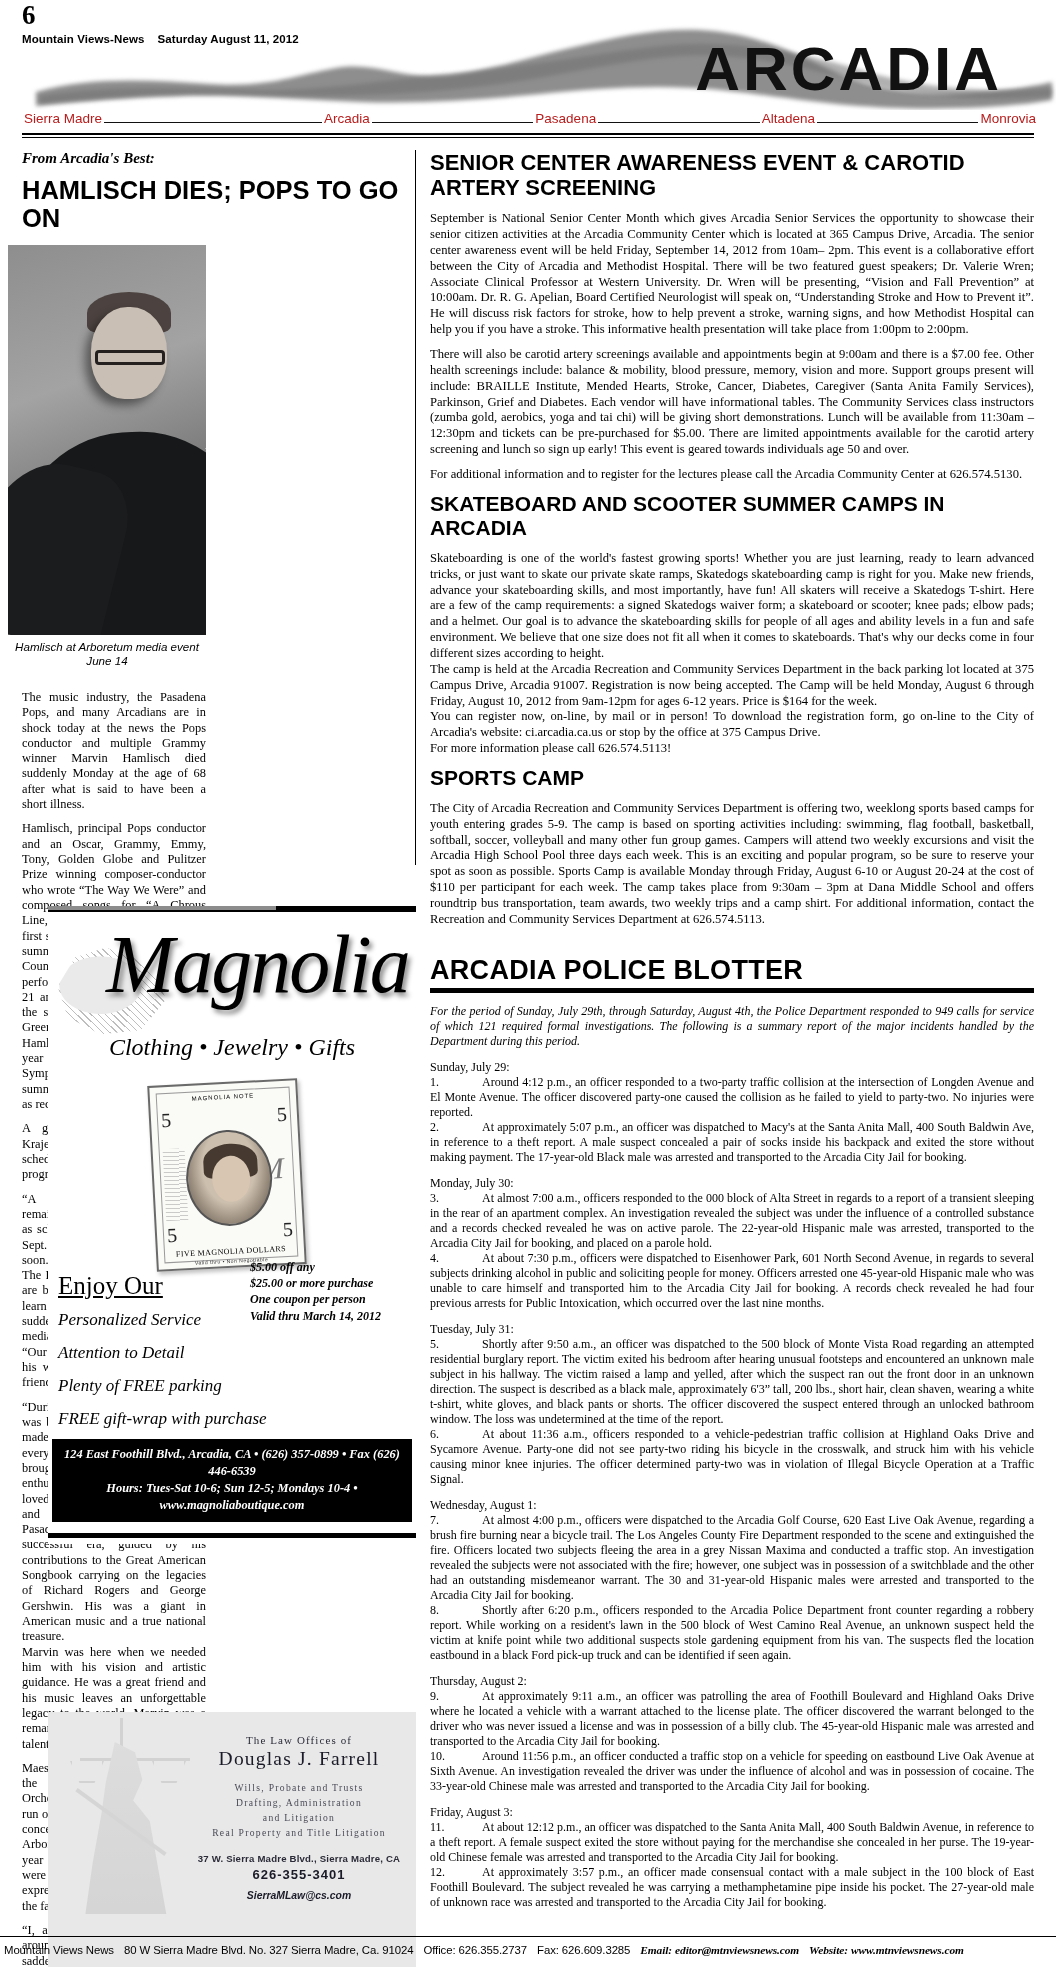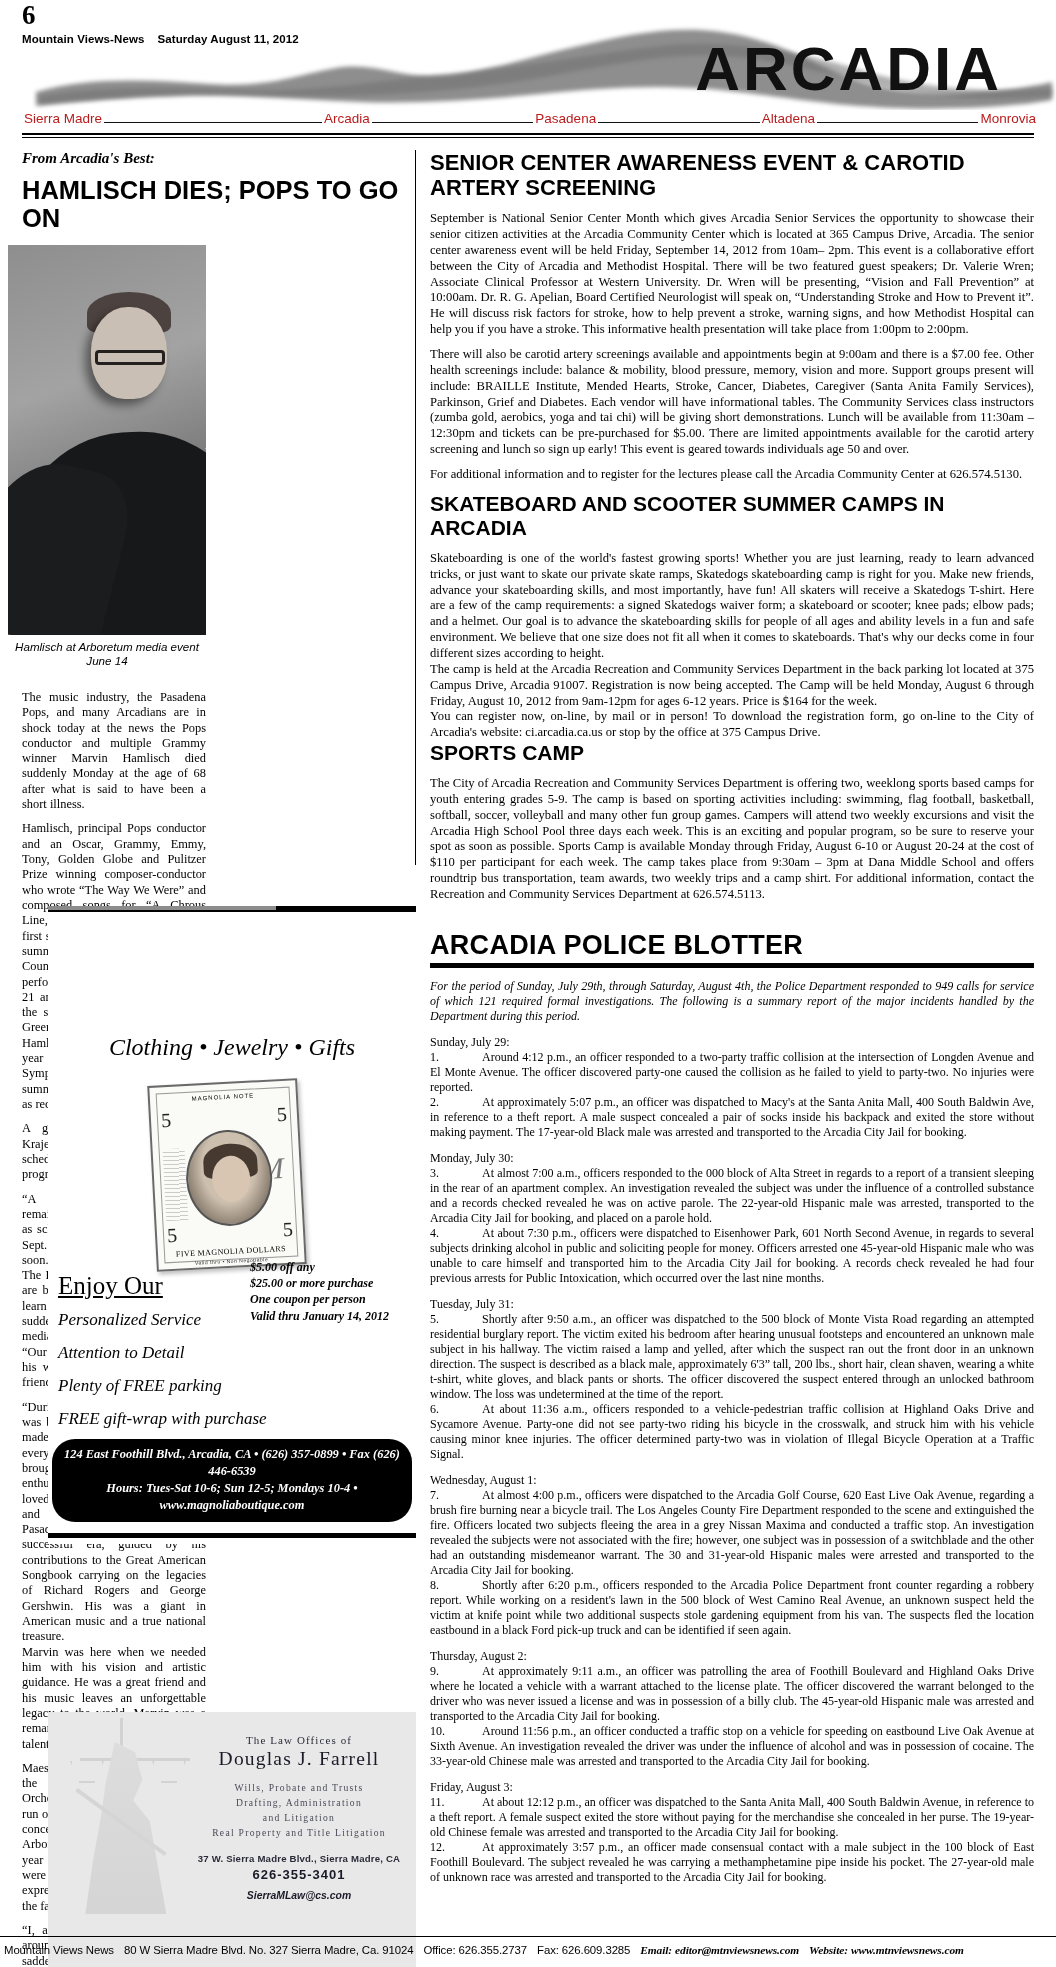--- a/index.html
+++ b/index.html
@@ -237,21 +237,21 @@
   .mag-coupon {
     position:absolute; right:16px; top:353px; width:150px;
     font-family:"Liberation Serif", serif; font-style:italic; font-size:12px;
     font-weight:bold; line-height:1.35;
   }
 
   .mag-black {
     position:absolute; left:4px; bottom:22px; width:360px; padding:7px 8px 8px 8px;
     background:#000; color:#fff; text-align:center;
     font-family:"Liberation Serif", serif; font-style:italic; font-weight:bold;
-    font-size:12.4px; line-height:1.38;border-radius:23px;
+    font-size:12.4px; line-height:1.38;
   }
   .mag-bottom-rule { position:absolute; left:0; bottom:6px; width:368px; height:5px; background:#000; }
 
   
   .ad-farrell {
     position:absolute; left:48px; top:1712px; width:368px; height:272px;
     background:#e8e8e8;
   }
   .lady {
     position:absolute; left:12px; top:4px; width:146px; height:205px;
@@ -389,20 +389,21 @@
       <p>September is National Senior Center Month which gives Arcadia Senior Services the opportunity to showcase their senior citizen activities at the Arcadia Community Center which is located at 365 Campus Drive, Arcadia. The senior center awareness event will be held Friday, September 14, 2012 from 10am– 2pm. This event is a collaborative effort between the City of Arcadia and Methodist Hospital. There will be two featured guest speakers; Dr. Valerie Wren; Associate Clinical Professor at Western University. Dr. Wren will be presenting, “Vision and Fall Prevention” at 10:00am. Dr. R. G. Apelian, Board Certified Neurologist will speak on, “Understanding Stroke and How to Prevent it”. He will discuss risk factors for stroke, how to help prevent a stroke, warning signs, and how Methodist Hospital can help you if you have a stroke. This informative health presentation will take place from 1:00pm to 2:00pm.</p>
       <p>There will also be carotid artery screenings available and appointments begin at 9:00am and there is a $7.00 fee. Other health screenings include: balance &amp; mobility, blood pressure, memory, vision and more. Support groups present will include: BRAILLE Institute, Mended Hearts, Stroke, Cancer, Diabetes, Caregiver (Santa Anita Family Services), Parkinson, Grief and Diabetes. Each vendor  will have informational tables. The Community Services class instructors (zumba gold, aerobics, yoga and tai chi) will be giving short demonstrations. Lunch will be available from 11:30am – 12:30pm and tickets can be pre-purchased for $5.00. There are limited appointments available for the carotid artery screening and lunch so sign up early! This event is geared towards individuals age 50 and over.</p>
       <p>For additional information and to register for the lectures please call the Arcadia Community Center at 626.574.5130.</p>
     </div>
 
     <h2 class="hed2 sm">SKATEBOARD AND SCOOTER SUMMER CAMPS IN ARCADIA</h2>
     <div class="body-txt">
       <p class="tight">  Skateboarding is one of the world's fastest growing sports! Whether you are just learning, ready to learn advanced tricks, or just want to skate our private skate ramps, Skatedogs skateboarding camp is right for you. Make new friends, advance your skateboarding skills, and most importantly, have fun! All skaters will receive a Skatedogs T-shirt. Here are a few of the camp requirements: a signed Skatedogs waiver form; a skateboard or scooter; knee pads; elbow pads; and a helmet. Our goal is to advance the skateboarding skills for people of all ages and ability levels in a fun and safe environment. We believe that one size does not fit all when it comes to skateboards. That's why our decks come in four different sizes according to height.</p>
       <p class="tight">  The camp is held at the Arcadia Recreation and Community Services Department in the back parking lot located at 375 Campus Drive, Arcadia 91007. Registration is now being accepted. The Camp will be held Monday, August 6 through Friday, August 10, 2012 from 9am-12pm for ages 6-12 years. Price is $164 for the week.</p>
       <p class="tight">You can register now, on-line, by mail or in person! To download the registration form, go on-line to the City of Arcadia's website: ci.arcadia.ca.us or stop by the office at 375 Campus Drive.</p>
+      <p>  For more information please call 626.574.5113!</p>
     </div>
 
     <h2 class="hed2 sm">SPORTS CAMP</h2>
     <div class="body-txt">
       <p>The City of Arcadia Recreation and Community Services Department is offering two, weeklong sports based camps for youth entering grades 5-9. The camp is based on sporting activities including: swimming, flag football, basketball, softball, soccer, volleyball and many other fun group games. Campers will attend two weekly excursions and visit the Arcadia High School Pool three days each week. This is an exciting and popular program, so be sure to reserve your spot as soon as possible. Sports Camp is available Monday through Friday, August 6-10 or August 20-24 at the cost of $110 per participant for each week. The camp takes place from 9:30am – 3pm at Dana Middle School and offers roundtrip bus transportation, team awards, two weekly trips and a camp shirt. For additional information, contact the Recreation and Community Services Department at 626.574.5113.</p>
     </div>
 
     <div style="height:18px"></div>
 
     <div class="blotter-hd">ARCADIA POLICE BLOTTER</div>
@@ -440,20 +441,24 @@
       <div class="blot-item"><span class="num">11.</span><span>At about 12:12 p.m., an officer was dispatched to the Santa Anita Mall, 400 South Baldwin Avenue, in reference to a theft report. A female suspect exited the store without paying for the merchandise she concealed in her purse. The 19-year-old Chinese female was arrested and transported to the Arcadia City Jail for booking.</span></div>
       <div class="blot-item"><span class="num">12.</span><span>At approximately 3:57 p.m., an officer made consensual contact with a male subject in the 100 block of East Foothill Boulevard. The subject revealed he was carrying a methamphetamine pipe inside his pocket. The 27-year-old male of unknown race was arrested and transported to the Arcadia City Jail for booking.</span></div>
     </div>
   </div>
 
   <div class="ad-magnolia">
     <div class="tbar">
         <div class="gray"></div>
       </div>
 
+    <div class="mag-logo">
+      <div class="mag-flower"></div>
+      <div class="mag-script">Magnolia</div>
+    </div>
 
     <div class="mag-tag">Clothing • Jewelry • Gifts</div>
 
     <div class="note-box" style="left:104px; top:176px;">
       <div class="inner"></div>
       <div class="ttl">MAGNOLIA NOTE</div>
       <div class="den tl">5</div>
       <div class="den tr">5</div>
       <div class="den bl">5</div>
       <div class="den br">5</div>
@@ -472,21 +477,21 @@
       <div class="li">Personalized Service</div>
       <div class="li">Attention to Detail</div>
       <div class="li">Plenty of FREE parking</div>
       <div class="li">FREE gift-wrap with purchase</div>
     </div>
 
     <div class="mag-coupon">
       <div>$5.00 off any</div>
       <div>$25.00 or more purchase</div>
       <div>One coupon per person</div>
-      <div>Valid thru January 14, 2012</div>
+      <div>Valid thru March 14, 2012</div>
     </div>
 
     <div class="mag-black">
       <div>124 East Foothill Blvd., Arcadia, CA • (626) 357-0899 • Fax (626) 446-6539</div>
       <div>Hours: Tues-Sat 10-6; Sun 12-5; Mondays 10-4 • www.magnoliaboutique.com</div>
     </div>
     <div class="mag-bottom-rule"></div>
   </div>
 
   <div class="ad-farrell">

